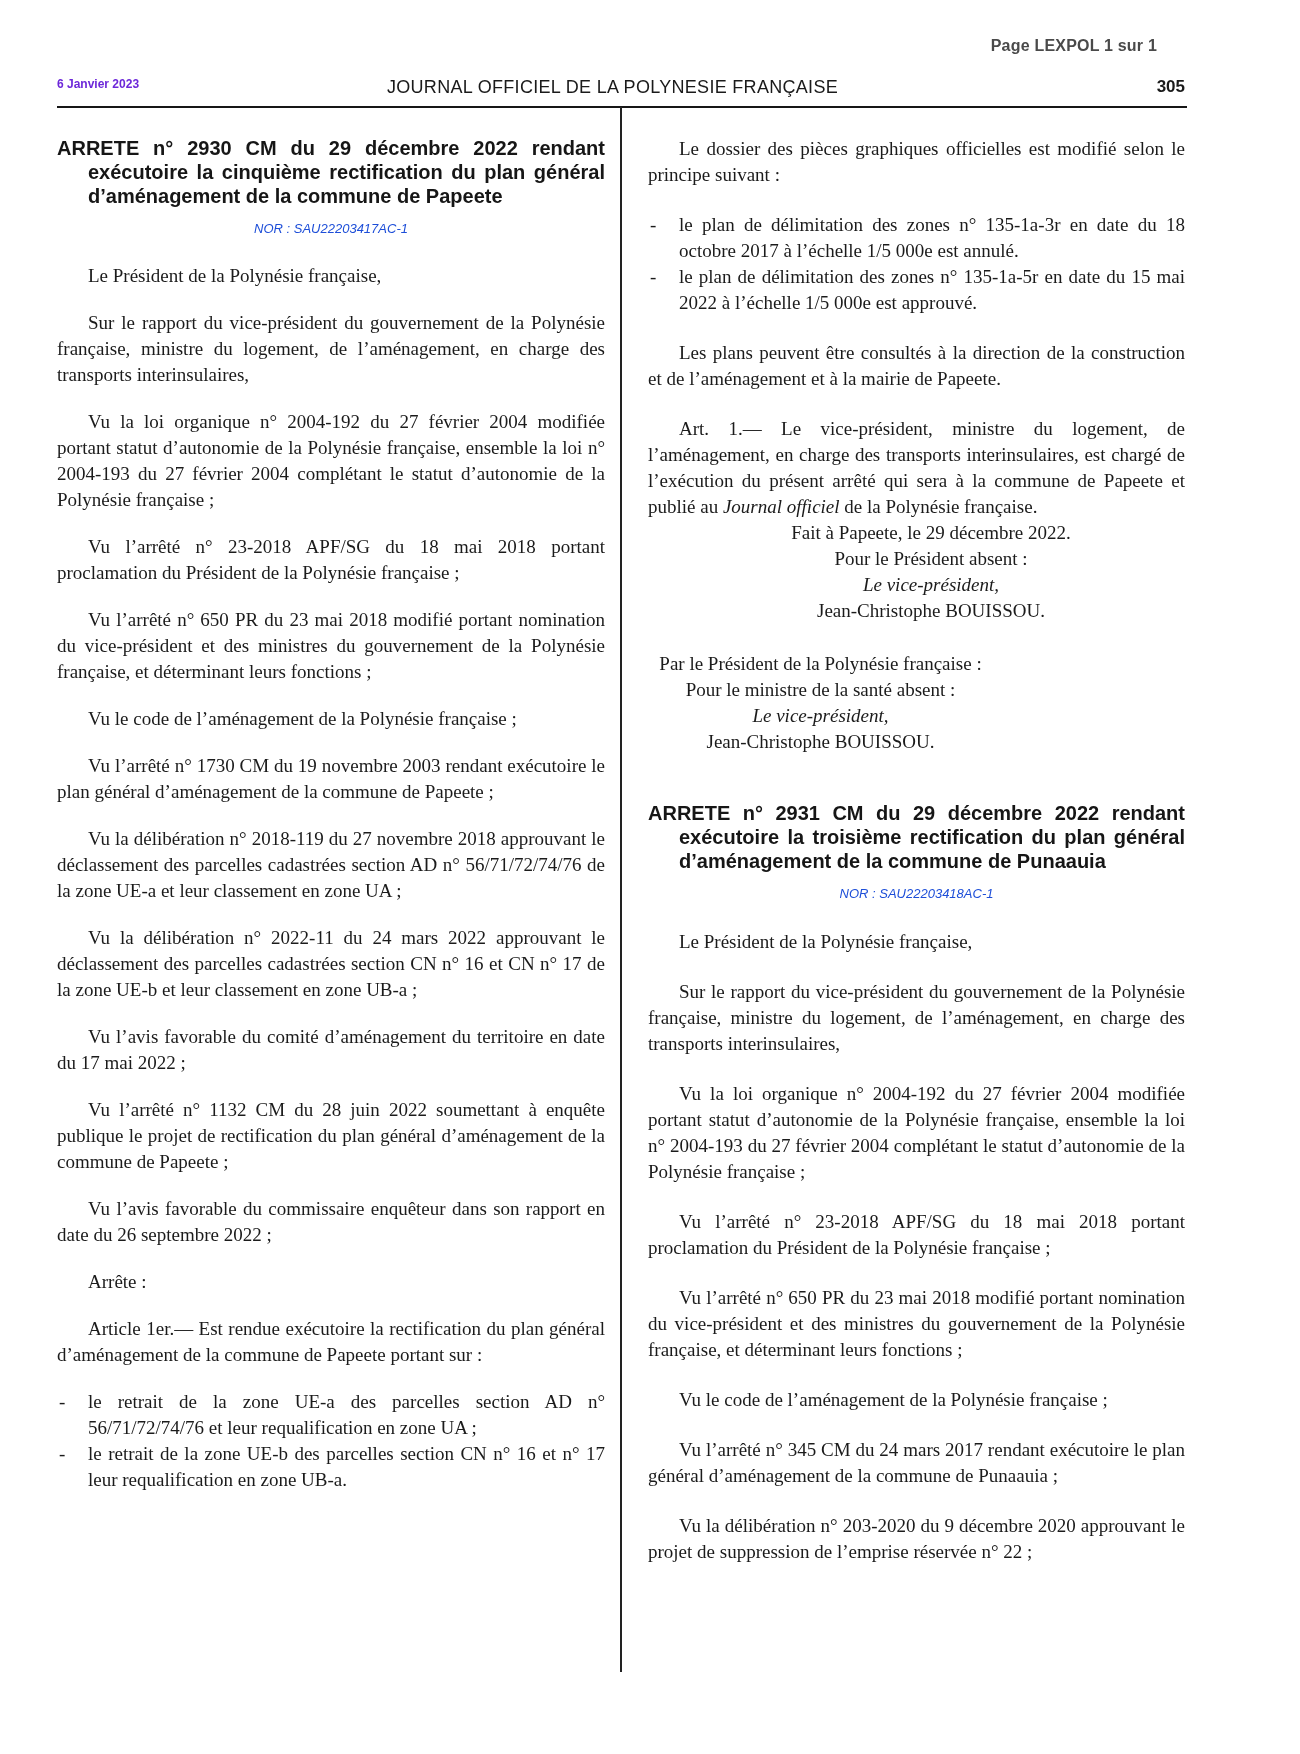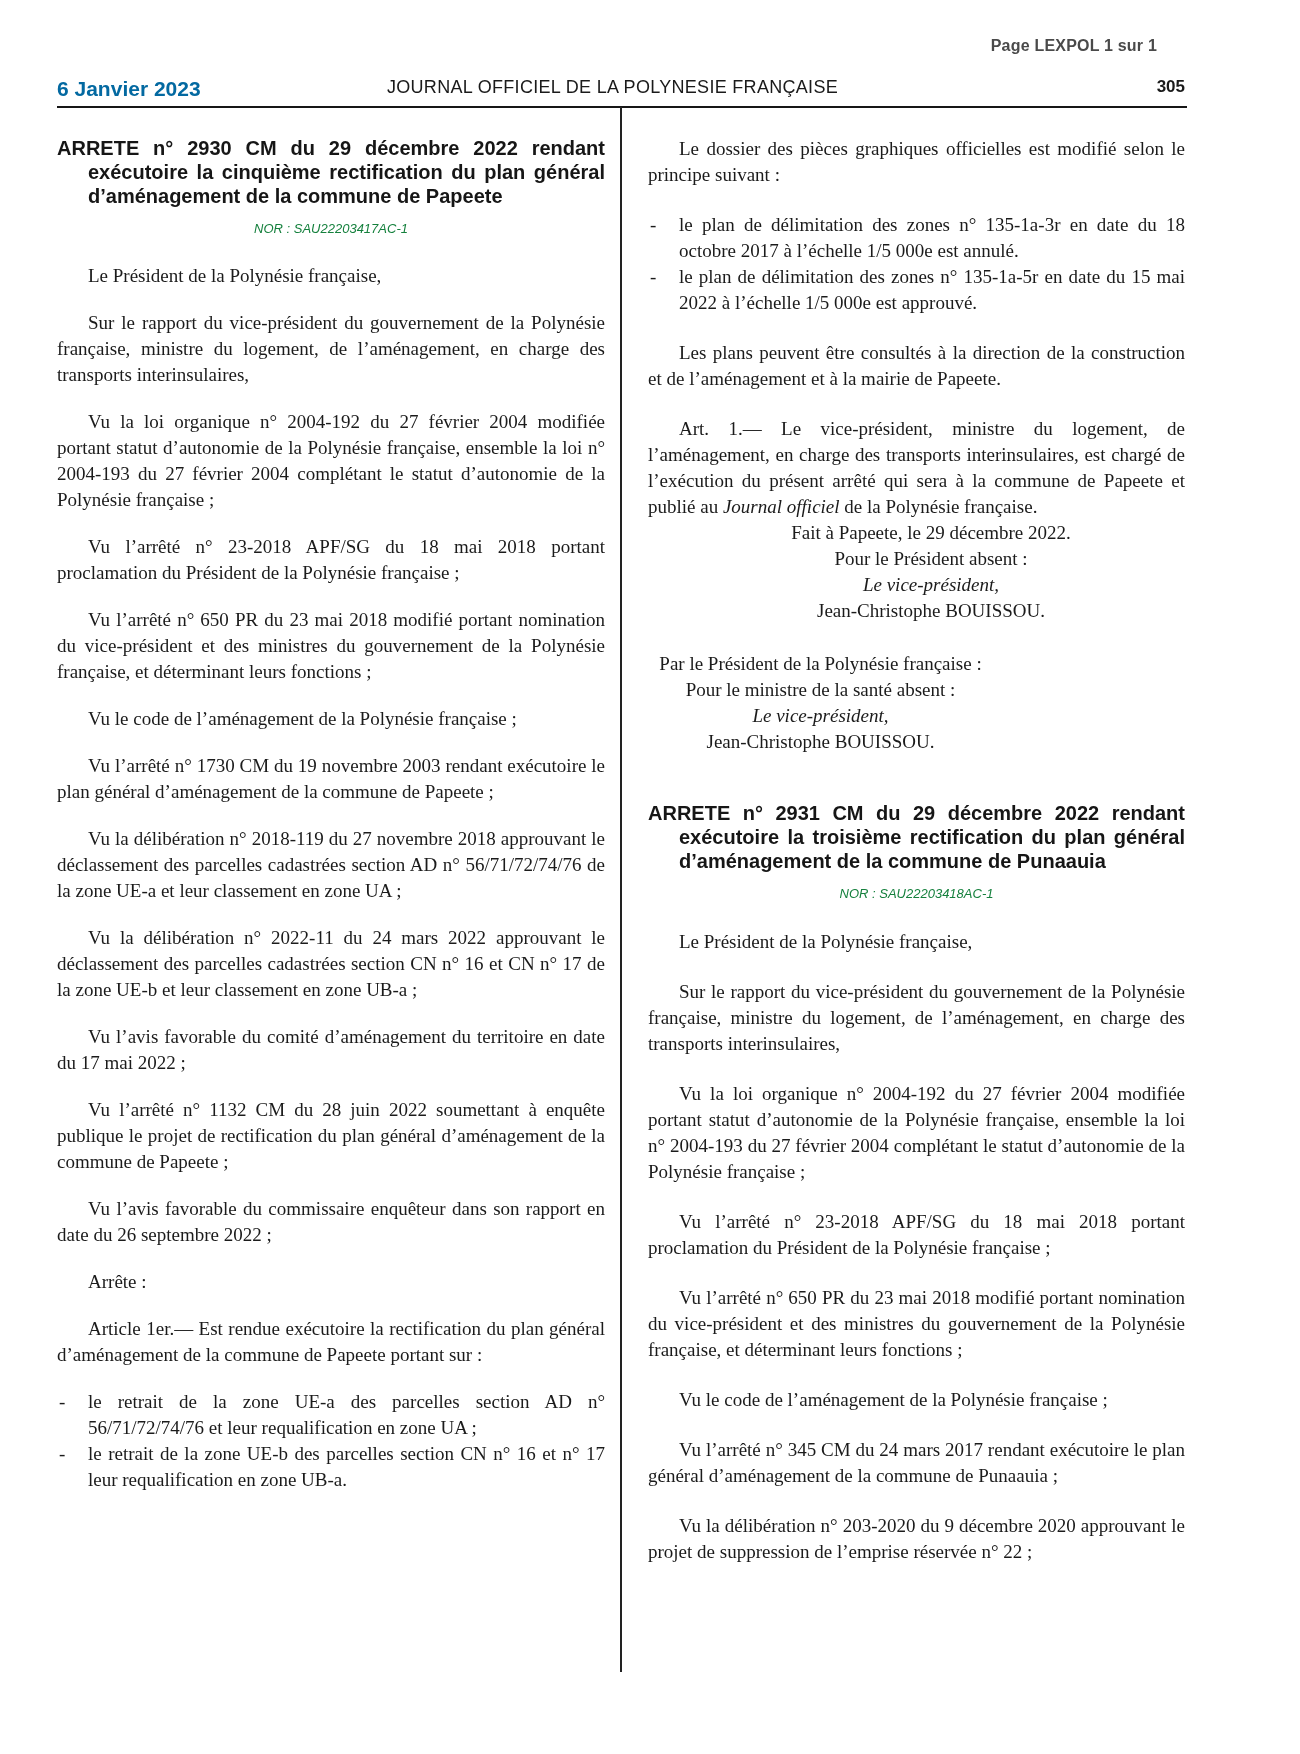--- a/index.html
+++ b/index.html
@@ -9,21 +9,21 @@
     -webkit-font-smoothing:antialiased;
   }
   
   .lexpol{
     position:absolute;top:37px;right:143px;
     font-family:"Liberation Sans", sans-serif;font-weight:bold;font-size:16px;
     color:#4a4a4a;letter-spacing:.2px;
   }
   .masthead-date{
     position:absolute;left:57px;top:77px;
-    font-family:"Liberation Sans", sans-serif;font-weight:bold;font-size:21px;color:#0369a1;
+    font-family:"Liberation Sans", sans-serif;font-weight:bold;font-size:12px;color:#6d28d9;
   }
   .journal-title{
     position:absolute;left:40px;right:115px;top:77px;text-align:center;
     font-family:"Liberation Sans", sans-serif;font-weight:normal;font-size:18px;
     color:#1a1a1a;letter-spacing:.3px;
   }
   .page-number{
     position:absolute;right:115px;top:77px;
     font-family:Liberation Sans, sans-serif;font-weight:bold;font-size:17px;color:#1a1a1a;
   }
@@ -38,21 +38,21 @@
   .col-left{left:57px;width:548px;}
   .col-right{left:648px;width:537px;}
 
   .arrete-title{
     margin:0;font-family:"Liberation Sans", sans-serif;font-weight:bold;
     font-size:20px;line-height:24px;color:#161616;
     text-align:justify;padding-left:31px;text-indent:-31px;
   }
   .nor{
     margin:8px 0 0;text-align:center;text-indent:0;
-    font-family:"Liberation Sans", sans-serif;font-style:italic;font-size:13px;color:#15803d;
+    font-family:"Liberation Sans", sans-serif;font-style:italic;font-size:13px;color:#1d4ed8;
   }
   .col p{margin:21px 0 0;text-align:justify;text-indent:31px;}
   .col-right p{margin-top:24px;}
   .arrete-label{margin:0;text-align:center;text-indent:0;}
 
   .dash-list{margin:21px 0 0;}
   .col-right .dash-list{margin-top:24px;}
   .li{position:relative;padding-left:31px;text-align:justify;margin:0;}
   .li .dash{position:absolute;left:2px;top:0;}
 

